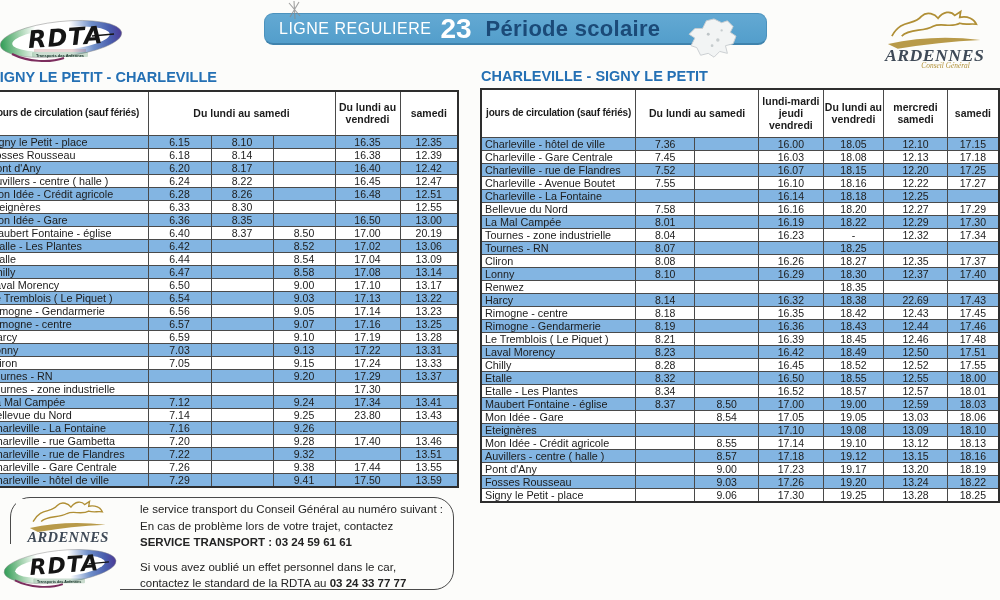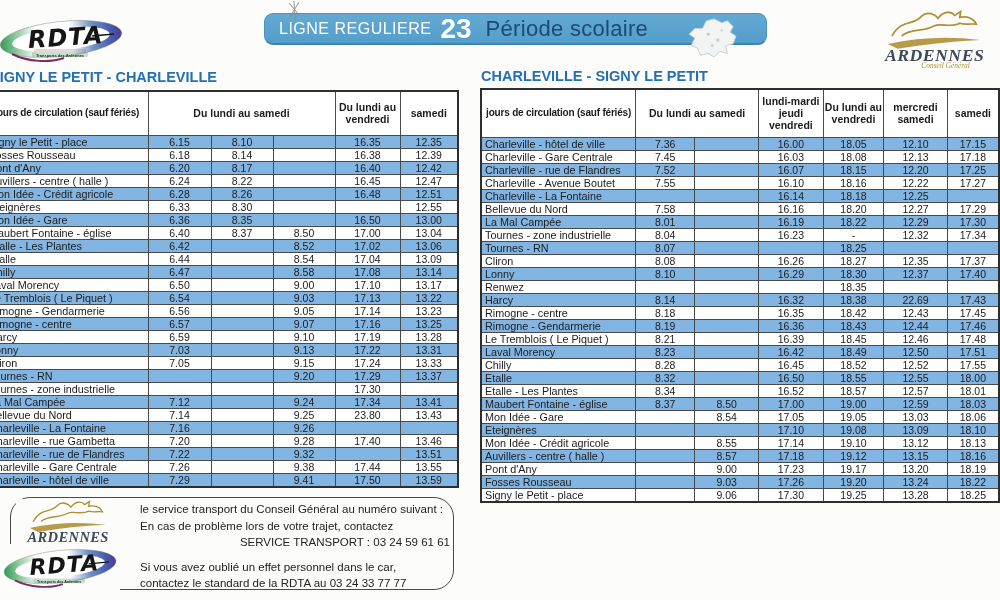--- a/index.html
+++ b/index.html
@@ -10,21 +10,21 @@
   }
   
   #banner{
     position:absolute;left:264px;top:13px;width:503px;height:32px;
     background:linear-gradient(#63a9d3,#539ecb);
     border-radius:9px;border:1px solid #4b92bd;border-bottom:2px solid #3f83ad;
     display:flex;align-items:center;box-sizing:border-box;padding-left:14px;
   }
   .banner-label{color:#fff;font-size:16px;letter-spacing:.5px;}
   .banner-number{color:#fff;font-size:28px;font-weight:bold;margin-left:9px;text-align:right;}
-  .banner-period{color:#1b4a78;font-size:22px;font-weight:normal;margin-left:14px;letter-spacing:.3px;}
+  .banner-period{color:#1b4a78;font-size:22px;font-weight:bold;margin-left:14px;letter-spacing:.3px;}
   #banner-map{position:absolute;left:420px;top:3px;}
   
   .tbl-title{position:absolute;font-size:14.5px;font-weight:bold;color:#2470b4;white-space:nowrap;}
   #left-title{left:-10px;top:69px;}
   #right-title{left:481px;top:68px;}
   
   .tbl-wrap{position:absolute;}
   #left-table-wrap{left:-16px;top:90px;}
   #right-table-wrap{left:480px;top:88px;}
   table.tt{border-collapse:collapse;table-layout:fixed;background:#fff;border:2px solid #2e2e2e;}
@@ -36,21 +36,21 @@
   table.tt td.stop{text-align:left;padding-left:3px;font-size:10.8px;}
   table.tt tr.hl td{background:#83b5e2;}
   .tbl-left thead tr{height:44px;}
   .tbl-right thead tr{height:48px;}
   
   #footer-box{
     position:absolute;left:10px;top:497px;width:442px;height:91px;
     border:1.4px solid #4a4a4a;border-radius:20px;background:transparent;
   }
   #footer-text{position:absolute;left:140px;top:501px;width:310px;font-size:11.5px;line-height:16.5px;color:#232323;}
-  .ft-bold{font-weight:normal;text-align:right;}
+  .ft-bold{font-weight:bold;}
   .ft-gap{height:8px;}
   .logo-card{position:absolute;background:#fcfcfa;}
   #ardennes-logo-bottom{left:16px;top:499px;width:118px;height:50px;}
   #rdta-logo-bottom{left:2px;top:544px;width:118px;height:47px;}
   #ardennes-logo-top{position:absolute;left:884px;top:8px;width:118px;height:62px;}
   #rdta-logo-top{position:absolute;left:-2px;top:16px;width:128px;height:48px;}
   #pen-mark{position:absolute;left:286px;top:0px;width:18px;height:20px;}
 </style>
 </head>
 <body>
@@ -189,21 +189,21 @@
             <td>&nbsp;</td>
             <td>16.50</td>
             <td>13.00</td>
           </tr>
           <tr>
             <td class="stop">Maubert Fontaine - église</td>
             <td>6.40</td>
             <td>8.37</td>
             <td>8.50</td>
             <td>17.00</td>
-            <td>13.04</td>
+            <td>20.19</td>
           </tr>
           <tr class="hl">
             <td class="stop">Etalle - Les Plantes</td>
             <td>6.42</td>
             <td>&nbsp;</td>
             <td>8.52</td>
             <td>17.02</td>
             <td>13.06</td>
           </tr>
           <tr>

